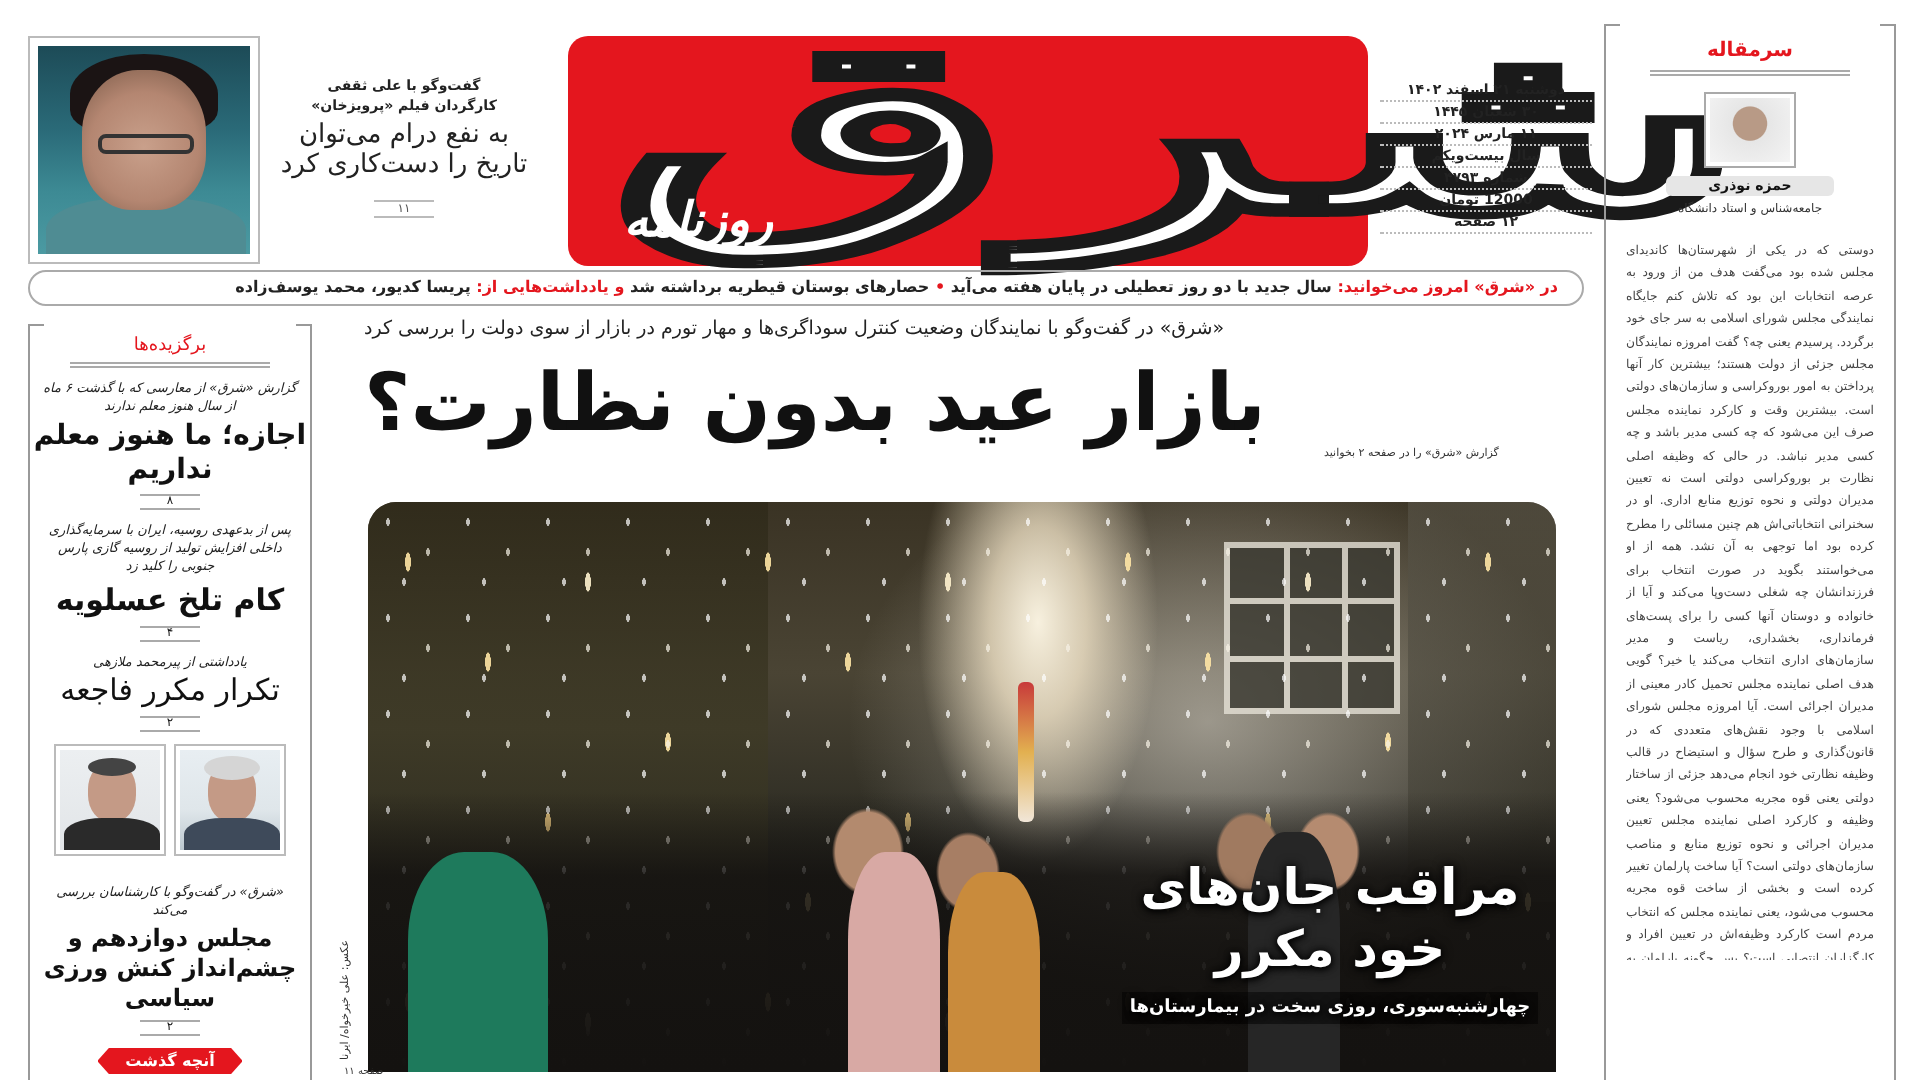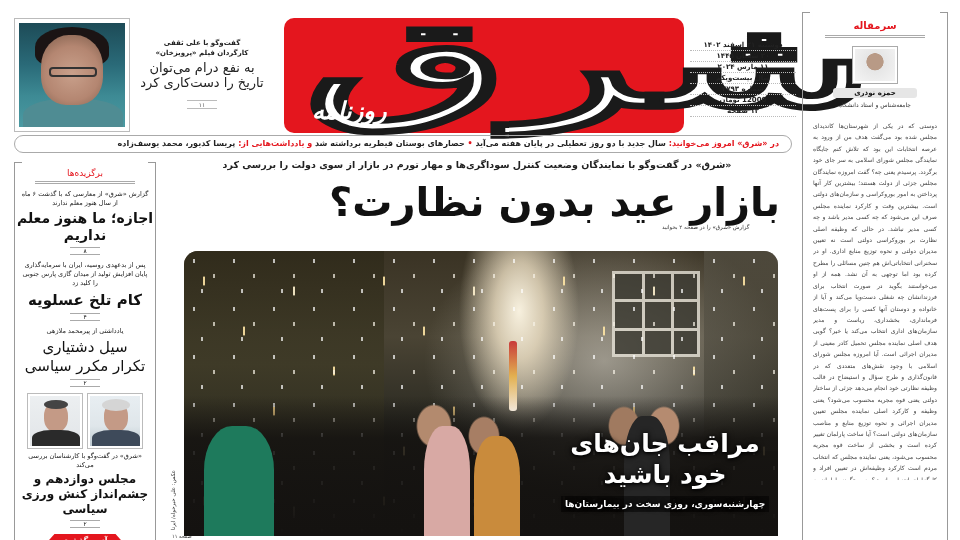--- a/index.html
+++ b/index.html
@@ -45,42 +45,42 @@
   .teaser-bar { position: absolute; left: 14px; top: 135px; width: 778px; height: 18px; border: 1px solid #aaa; border-radius: 9px; font-size: 8px; line-height: 16px; padding: 0 12px; white-space: nowrap; overflow: hidden; color: #222; font-weight: bold; }
   .teaser-bar .red { color: #e4161e; }
 
   
   .sidebar { position: absolute; left: 14px; top: 162px; width: 142px; height: 378px; border-left: 1px solid #999; border-right: 1px solid #999; text-align: center; }
   .sidebar .corner { position: absolute; top: 0; width: 8px; height: 8px; border-top: 1px solid #999; }
   .sidebar .corner.l { left: -1px; border-left: 1px solid #999; }
   .sidebar .corner.r { right: -1px; border-right: 1px solid #999; }
   .sidebar .section-label { color: #e4161e; font-size: 9px; font-weight: normal; margin-top: 6px; }
   .sidebar .rule { margin: 3px auto 0; width: 100px; height: 3px; border-top: 1px solid #aaa; border-bottom: 1px solid #aaa; }
-  .sidebar .kicker { font-size: 6.5px; line-height: 9px; margin-top: 6px; padding: 0 6px; color: #222; }
+  .sidebar .kicker { font-size: 6.5px; line-height: 9px; margin-top: 6px; padding: 0 6px; color: #222; font-style: italic; }
   .sidebar .h-med { font-size: 14px; font-weight: bold; line-height: 17px; margin-top: 2px; }
   .sidebar .h-big { font-size: 15px; font-weight: bold; line-height: 19px; margin-top: 3px; }
   .sidebar .h-light { font-size: 15px; line-height: 19px; margin-top: 2px; }
   .sidebar .pg { font-size: 6px; margin: 3px auto 0; width: 30px; border-top: 1px solid #aaa; border-bottom: 1px solid #aaa; line-height: 6px; }
   .sidebar .portraits { display: flex; flex-direction: row; justify-content: center; gap: 4px; margin-top: 6px; }
   .sidebar .portrait { width: 56px; height: 56px; border: 1px solid #bbb; padding: 2px; background: #fff; }
   .sidebar .portrait .ph { width: 100%; height: 100%; position: relative; overflow: hidden; }
   .sidebar .portrait.p1 .ph { background: linear-gradient(180deg, #e8eef2 0%, #dfe6ea 60%, #bcc8d0 100%); }
   .sidebar .portrait.p2 .ph { background: linear-gradient(180deg, #eceff1 0%, #e2e5e8 100%); }
   .sidebar .portrait .head { position: absolute; left: 14px; top: 6px; width: 24px; height: 30px; border-radius: 45%; background: #c49a86; }
   .sidebar .portrait.p1 .head::before { content: ""; position: absolute; left: -2px; top: -3px; width: 28px; height: 12px; border-radius: 50%; background: #d5d5d5; }
   .sidebar .portrait.p2 .head::before { content: ""; position: absolute; left: 0; top: -2px; width: 24px; height: 9px; border-radius: 50%; background: #444; }
   .sidebar .portrait .body-s { position: absolute; left: 2px; top: 34px; width: 48px; height: 20px; border-radius: 40% 40% 0 0; }
   .sidebar .portrait.p1 .body-s { background: #3e4a5a; }
   .sidebar .portrait.p2 .body-s { background: #2a2a2a; }
   .sidebar .badge { display: inline-block; margin-top: 6px; background: #e4161e; color: #fff; font-size: 8px; font-weight: bold; padding: 2px 14px; clip-path: polygon(8% 0, 92% 0, 100% 50%, 92% 100%, 8% 100%, 0 50%); }
 
   
   .main { position: absolute; left: 182px; top: 158px; width: 598px; }
-  .main .strap { text-align: center; font-size: 9.5px; font-weight: bold; line-height: 14px; color: #222; padding-right: 8px; white-space: nowrap; }
-  .main .headline { text-align: right; font-size: 40px; font-weight: bold; line-height: 52px; color: #111; margin-top: 4px; letter-spacing: -1px; }
+  .main .strap { text-align: left; font-size: 9.5px; font-weight: normal; line-height: 14px; color: #222; padding-right: 8px; white-space: nowrap; }
+  .main .headline { text-align: left; font-size: 40px; font-weight: bold; line-height: 52px; color: #111; margin-top: 4px; letter-spacing: -1px; }
   .main .photo-credit-top { text-align: left; font-size: 5.5px; color: #333; margin-top: -4px; padding-left: 2px; direction: rtl; width: 120px; }
 
   .main-photo { position: absolute; left: 184px; top: 251px; width: 594px; height: 285px; border-radius: 14px 14px 0 0; overflow: hidden;
     background:
       radial-gradient(ellipse 60px 120px at 335px 60px, rgba(255,248,230,0.95) 0%, rgba(255,240,210,0.7) 40%, rgba(255,240,210,0) 100%),
       radial-gradient(ellipse 180px 140px at 420px 110px, rgba(230,225,215,0.55) 0%, rgba(200,195,185,0) 100%),
       linear-gradient(180deg, #3a3324 0%, #4a4434 30%, #2b2a22 60%, #1b1a16 100%); }
   .main-photo .tree { position: absolute; left: 0; top: 0; width: 200px; height: 285px; background: linear-gradient(180deg, #2f2a1a 0%, #3e3a26 40%, #20201a 100%); opacity: 0.85; }
   .main-photo .window { position: absolute; left: 428px; top: 20px; width: 88px; height: 86px; border: 3px solid #e5e1d6; background:
       linear-gradient(90deg, transparent 27px, #e5e1d6 27px 30px, transparent 30px 56px, #e5e1d6 56px 59px, transparent 59px),
@@ -184,48 +184,47 @@
   <div class="section-label">برگزیده‌ها</div>
   <div class="rule"></div>
 
   <div>
     <div class="kicker">گزارش «شرق» از معارسی که با گذشت ۶ ماه از سال هنوز معلم ندارند</div>
     <div class="h-med">اجازه؛ ما هنوز معلم نداریم</div>
     <div class="pg">۸</div>
   </div>
 
   <div>
-    <div class="kicker">پس از بدعهدی روسیه، ایران با سرمایه‌گذاری پایان افزایش تولید از میدان گازی پارس جنوبی را کلید زد</div>
+    <div class="kicker">پس از بدعهدی روسیه، ایران با سرمایه‌گذاری داخلی افزایش تولید از روسیه گازی پارس جنوبی را کلید زد</div>
     <div class="h-big">کام تلخ عسلویه</div>
     <div class="pg">۴</div>
   </div>
 
   <div>
     <div class="kicker">یادداشتی از پیرمحمد ملازهی</div>
-    <div class="h-light">سیل دشتیاری</div>
-    <div class="h-light" style="margin-top:0">تکرار مکرر سیاسی</div>
+    <div class="h-light" style="margin-top:0">تکرار مکرر فاجعه</div>
     <div class="pg">۲</div>
   </div>
 
   <div>
     <div class="portraits">
       <div class="portrait p1">
           <div class="ph">
             <div class="head"></div>
             <div class="body-s"></div>
           </div>
         </div>
       <div class="portrait p2">
           <div class="ph">
             <div class="head"></div>
             <div class="body-s"></div>
           </div>
         </div>
     </div>
-    <div class="kicker" style="margin-top:3px">«شرق» در گفت‌وگو با کارشناسان بررسی می‌کند</div>
+    <div class="kicker" style="margin-top:14px">«شرق» در گفت‌وگو با کارشناسان بررسی می‌کند</div>
     <div class="h-med" style="font-size:12px;line-height:15px">مجلس دوازدهم و</div>
     <div class="h-med" style="font-size:12px;line-height:15px;margin-top:0">چشم‌انداز کنش ورزی سیاسی</div>
     <div class="pg">۲</div>
   </div>
 
   <div class="badge">آنچه گذشت</div>
   
 </div>
 
 <div class="main">
@@ -243,18 +242,18 @@
   <div class="crowd"></div>
   <div class="person-green"></div>
   <div class="person-pink"></div>
   <div class="person-orange"></div>
   <div class="person-dark"></div>
   <div class="torch"></div>
 </div>
 
 <div class="photo-overlay">
   <div class="big">مراقب جان‌های</div>
-  <div class="big">خود باشید</div>
+  <div class="big">خود مکرر</div>
   <div class="sub">چهارشنبه‌سوری، روزی سخت در بیمارستان‌ها</div>
 </div>
 
 <div class="photo-credit-side">عکس: علی خیرخواه/ ایرنا</div>
 <div class="page-ref-bottom">صفحه ۱۱</div>
 
 </body></html>

